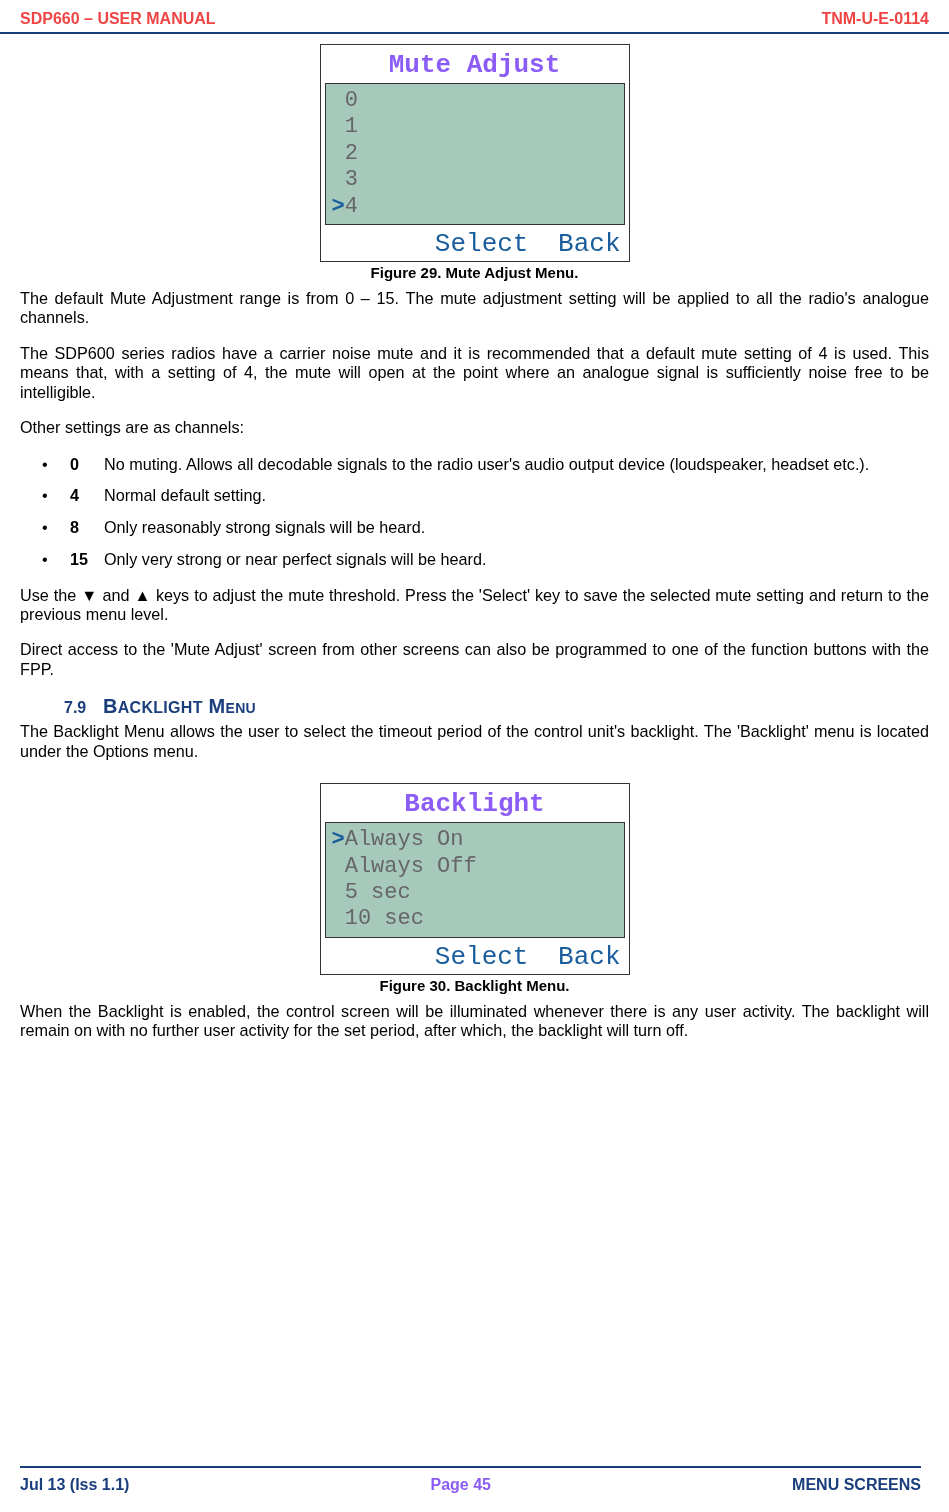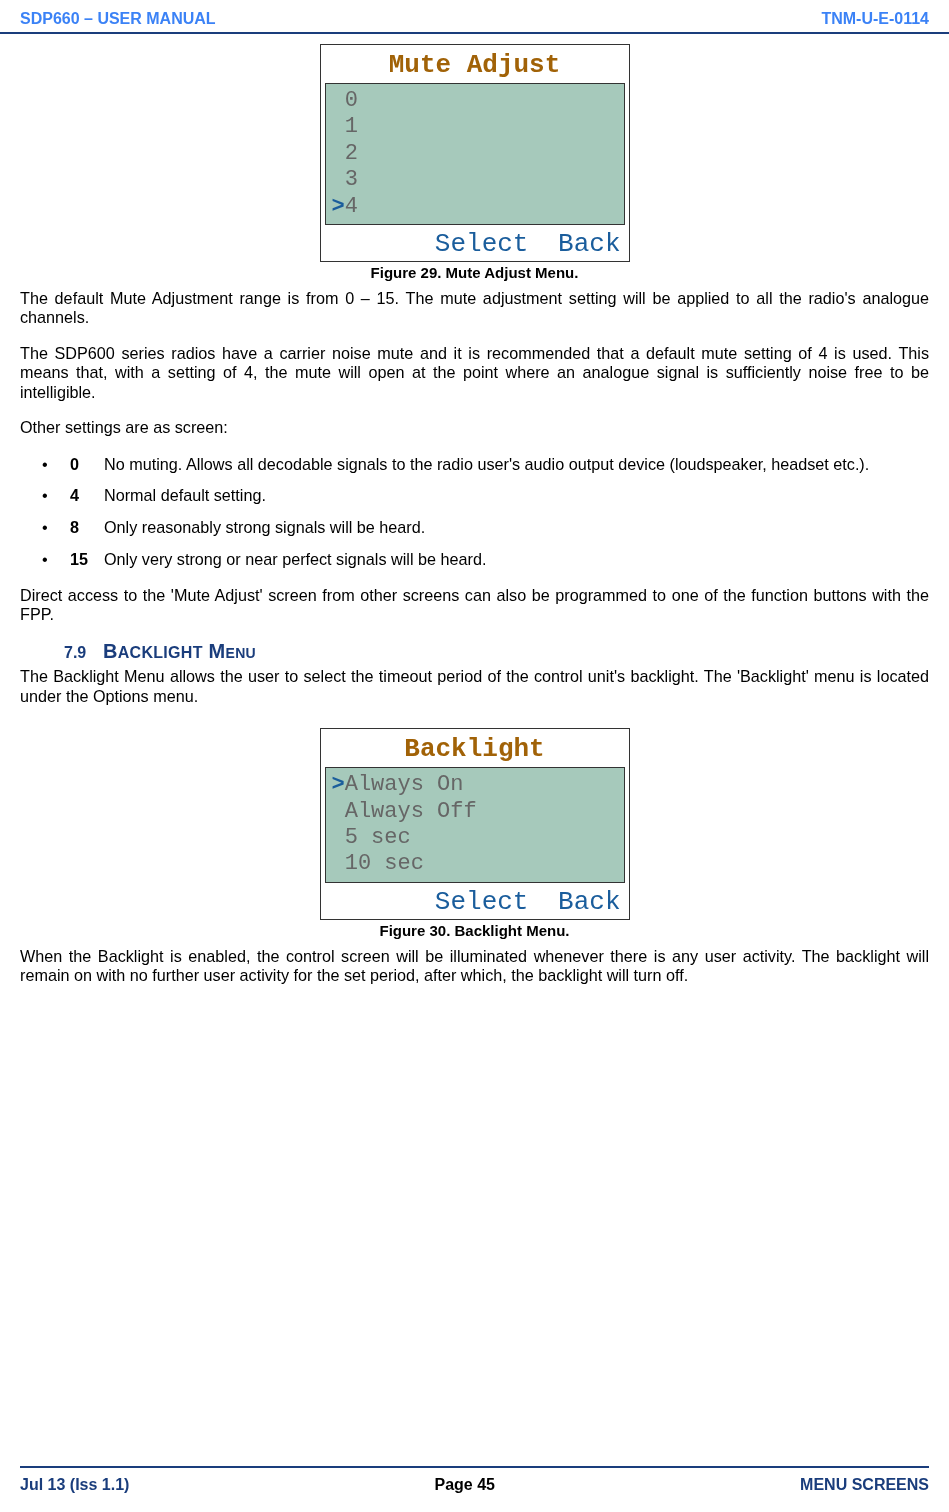--- a/index.html
+++ b/index.html
@@ -13,40 +13,40 @@
       height: 1512px;
       background: #fff;
       position: relative;
       padding: 0;
     }
     .header {
       display: flex;
       justify-content: space-between;
       padding: 10px 20px 4px 20px;
       border-bottom: 2px solid #1a3d7c;
-      color: #3b82f6;
+      color: #ef4444;
       font-weight: bold;
       font-size: 16px;
     }
     .content {
       padding: 10px 20px 0 20px;
     }
     .menu-box {
       border: 1.5px solid #333;
       width: 310px;
       margin: 0 auto 2px auto;
       background: #fff;
       padding: 2px 4px 2px 4px;
     }
     .menu-title {
       font-family: "Courier New", monospace;
       font-weight: bold;
       font-size: 26px;
       text-align: center;
-      color: #a16207;
+      color: #8b5cf6;
       padding: 3px 0;
     }
     .menu-list {
       background: #a6c9bb;
       border: 1.5px solid #333;
       padding: 4px 6px;
       font-family: "Courier New", monospace;
       font-size: 22px;
       color: #666;
       line-height: 1.2;
@@ -113,31 +113,31 @@
       margin-left: 44px;
     }
     .section-heading .title-text {
       font-variant: small-caps;
       letter-spacing: 0.3px;
     }
     .footer {
       position: absolute;
       bottom: 18px;
       left: 20px;
-      right: 20px;
+      right: 28px;
       border-top: 2px solid #1a3d7c;
       padding-top: 8px;
       display: flex;
       justify-content: space-between;
       color: #1a3d7c;
       font-weight: bold;
       font-size: 16px;
     }
     .footer .center {
-      color: #000000;
+      color: #8b5cf6;
     }
   </style>
 </head>
 <body>
 
 <div class="header">
   <span>SDP660 – USER MANUAL</span>
   <span>TNM-U-E-0114</span>
 </div>
 
@@ -154,21 +154,21 @@
       </div>
     <div class="menu-footer">
       <span>Select</span>
       <span>Back</span>
     </div>
   </div>
   <div class="figure-caption">Figure 29.  Mute Adjust Menu.</div>
 
   <p class="para">The default Mute Adjustment range is from 0 – 15.  The mute adjustment setting will be applied to all the radio's analogue channels.</p>
   <p class="para">The SDP600 series radios have a carrier noise mute and it is recommended that a default mute setting of 4 is used.  This means that, with a setting of 4, the mute will open at the point where an analogue signal is sufficiently noise free to be intelligible.</p>
-  <p class="para">Other settings are as screen:</p>
+  <p class="para">Other settings are as channels:</p>
 
   <div class="bullet-list" id="bullets">
       <div class="bullet-item">
         <span class="bullet-dot">•</span>
         <span class="bullet-num">0</span>
         <span class="bullet-text">No muting.  Allows all decodable signals to the radio user's audio output device (loudspeaker, headset etc.).</span>
       </div>
       <div class="bullet-item">
         <span class="bullet-dot">•</span>
         <span class="bullet-num">4</span>
@@ -179,20 +179,21 @@
         <span class="bullet-num">8</span>
         <span class="bullet-text">Only reasonably strong signals will be heard.</span>
       </div>
       <div class="bullet-item">
         <span class="bullet-dot">•</span>
         <span class="bullet-num">15</span>
         <span class="bullet-text">Only very strong or near perfect signals will be heard.</span>
       </div>
     </div>
 
+  <p class="para">Use the ▼ and ▲ keys to adjust the mute threshold.  Press the 'Select' key to save the selected mute setting and return to the previous menu level.</p>
   <p class="para">Direct access to the 'Mute Adjust' screen from other screens can also be programmed to one of the function buttons with the FPP.</p>
 
   <h2 class="section-heading">
     <span class="num">7.9</span>&nbsp;&nbsp;&nbsp;<span class="title-text"><span style="font-size:20px">B</span><span style="font-size:16px">ACKLIGHT</span> <span style="font-size:20px">M</span><span style="font-size:14px">ENU</span></span>
   </h2>
 
   <p class="para">The Backlight Menu allows the user to select the timeout period of the control unit's backlight.  The 'Backlight' menu is located under the Options menu.</p>
 
   <div style="height:6px"></div>
 

